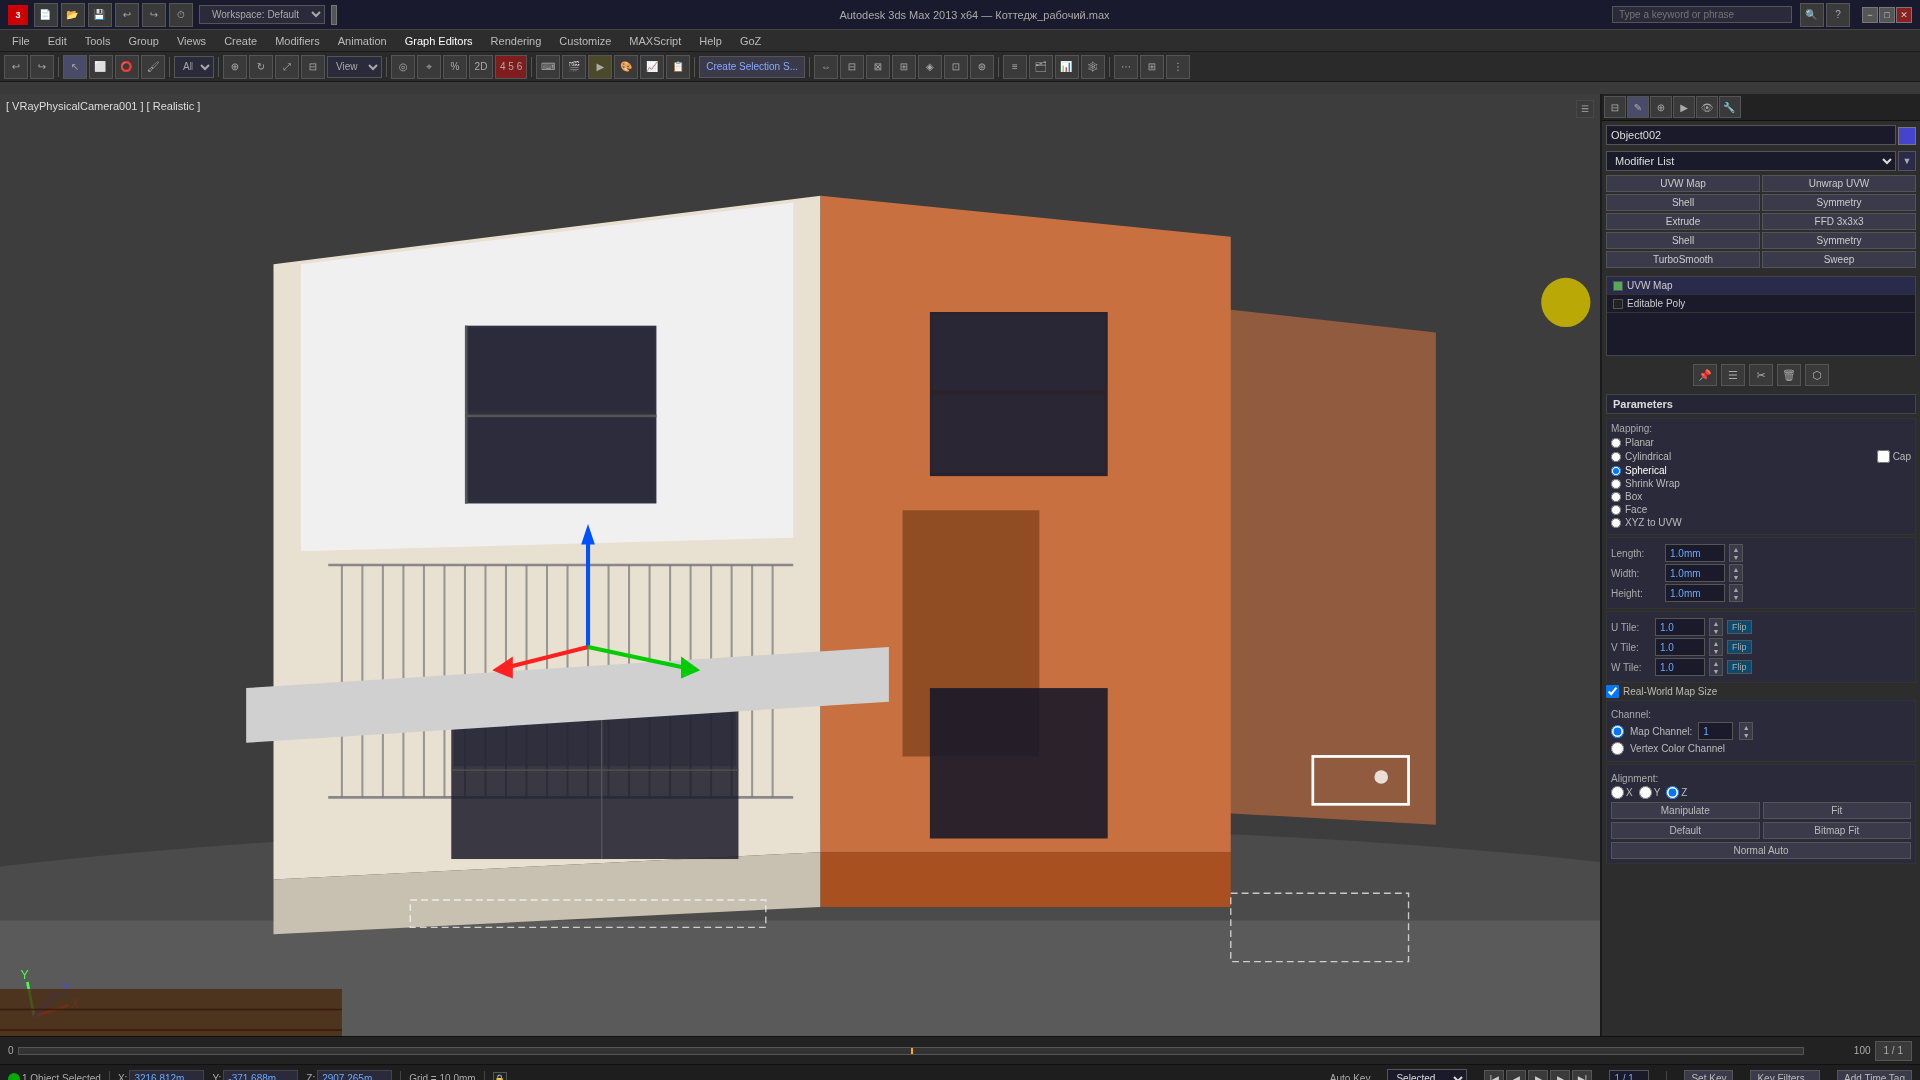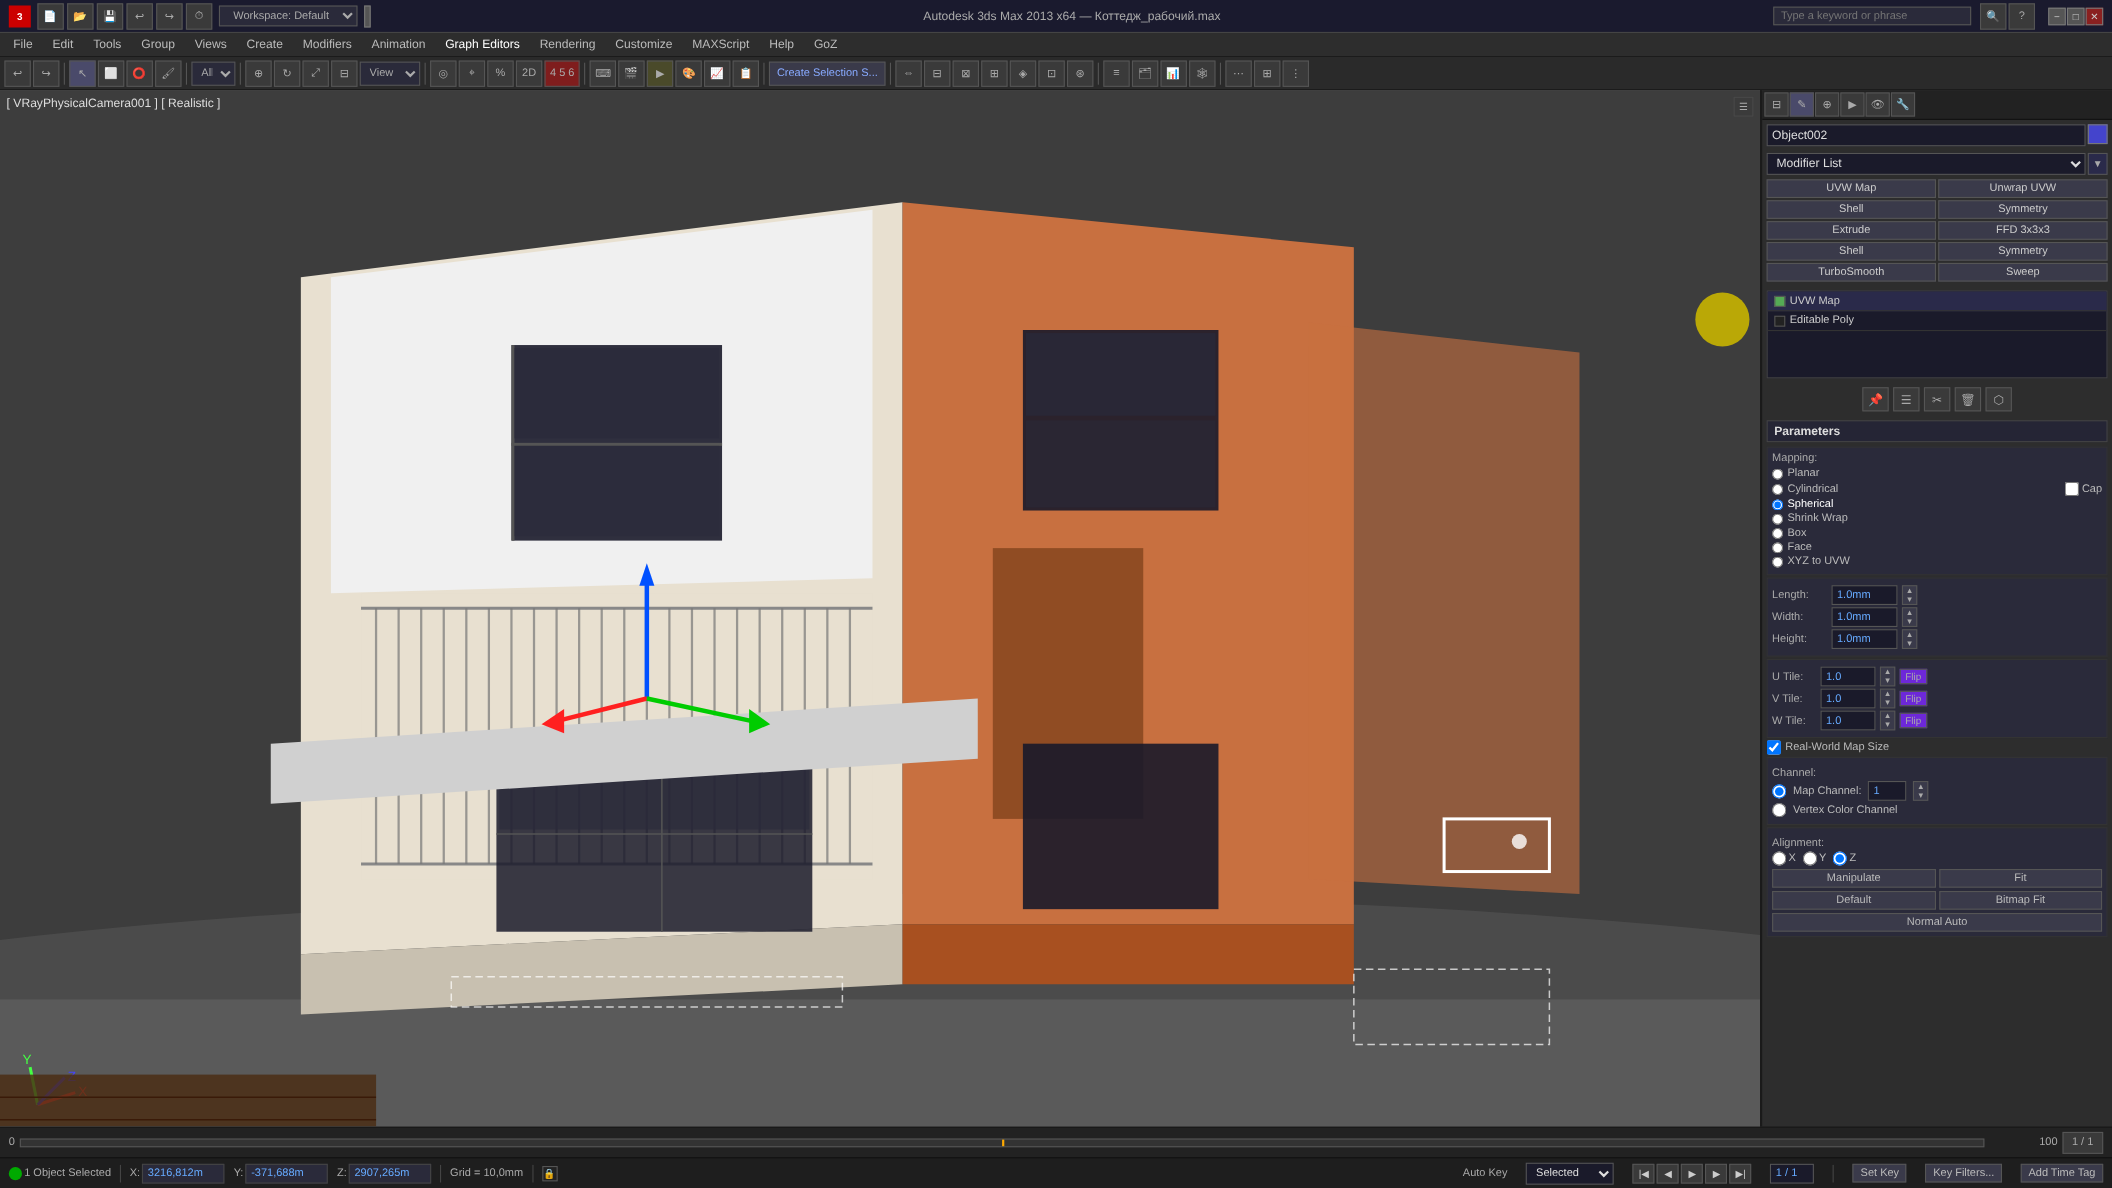--- a/index.html
+++ b/index.html
@@ -28,41 +28,41 @@
     
     #toolbar {
       height: 30px; background: #2a2a2a; display: flex; align-items: center; padding: 0 4px;
       border-bottom: 1px solid #1a1a1a; gap: 2px;
     }
     .tb-btn { width: 24px; height: 24px; background: #3a3a3a; border: 1px solid #555; display: flex; align-items: center; justify-content: center; cursor: pointer; font-size: 10px; color: #aaa; }
     .tb-sep { width: 1px; height: 20px; background: #555; margin: 0 2px; }
     .tb-dropdown { background: #2a2a3a; border: 1px solid #555; padding: 2px 4px; font-size: 10px; color: #aaa; height: 22px; }
 
     
-    #main { display: flex; height: calc(1080px - 30px - 22px - 30px - 28px - 28px); }
+    #main { display: flex; height: calc(1080px - 30px - 22px - 30px - 28px - 28px); margin-top: 12px; }
 
     
     #viewport {
       flex: 1; background: #4a4a4a; position: relative; overflow: hidden;
     }
     #viewport-label {
       position: absolute; top: 6px; left: 6px; color: #ddd; font-size: 11px; z-index: 10;
     }
 
     
     #rightpanel {
       width: 320px; background: #2d2d2d; border-left: 2px solid #1a1a1a; display: flex; flex-direction: column; overflow-y: auto;
     }
 
     
     #panel-tabs { display: flex; background: #222; border-bottom: 1px solid #111; padding: 2px; gap: 1px; }
     .ptab { width: 22px; height: 22px; background: #3a3a3a; border: 1px solid #555; display: flex; align-items: center; justify-content: center; cursor: pointer; font-size: 10px; color: #aaa; }
 
     
-    .obj-name-row { display: flex; align-items: flex-start; padding: 4px; gap: 2px; }
+    .obj-name-row { display: flex; align-items: flex-end; padding: 4px; gap: 2px; }
     .obj-name-input { flex: 1; background: #1a1a2a; border: 1px solid #555; color: #ddd; font-size: 11px; padding: 2px 4px; height: 20px; }
     .color-box { width: 18px; height: 18px; background: #4444cc; border: 1px solid #777; cursor: pointer; }
 
     
     .mod-list-row { display: flex; align-items: center; padding: 2px 4px; gap: 2px; }
     .mod-list-dropdown { flex: 1; background: #1a1a2a; border: 1px solid #555; color: #ddd; font-size: 11px; padding: 2px 4px; height: 20px; }
 
     
     .mod-items { padding: 2px 4px; }
     .mod-row { display: grid; grid-template-columns: 1fr 1fr; gap: 2px; margin-bottom: 2px; }
@@ -119,21 +119,21 @@
 
     
     #rightpanel::-webkit-scrollbar { width: 8px; }
     #rightpanel::-webkit-scrollbar-track { background: #1a1a1a; }
     #rightpanel::-webkit-scrollbar-thumb { background: #555; }
 
     
     .tile-row { display: flex; align-items: center; gap: 4px; margin: 2px 0; }
     .tile-label { font-size: 10px; color: #aaa; width: 40px; }
     .tile-input { background: #1a1a2a; border: 1px solid #555; color: #6af; font-size: 10px; padding: 1px 4px; width: 50px; height: 18px; }
-    .flip-btn { background: #6d28d9; border: 1px solid #555; color: #aaa; font-size: 9px; padding: 1px 4px; cursor: pointer; }
+    .flip-btn { background: #0c4a6e; border: 1px solid #555; color: #aaa; font-size: 9px; padding: 1px 4px; cursor: pointer; }
 
     
     .xyz-row { display: flex; align-items: center; gap: 6px; font-size: 10px; color: #bbb; margin: 2px 0; }
     .xyz-row label { display: flex; align-items: center; gap: 2px; }
 
     
     #scene-svg { position: absolute; top: 0; left: 0; width: 100%; height: 100%; }
   </style>
 </head>
 <body>

